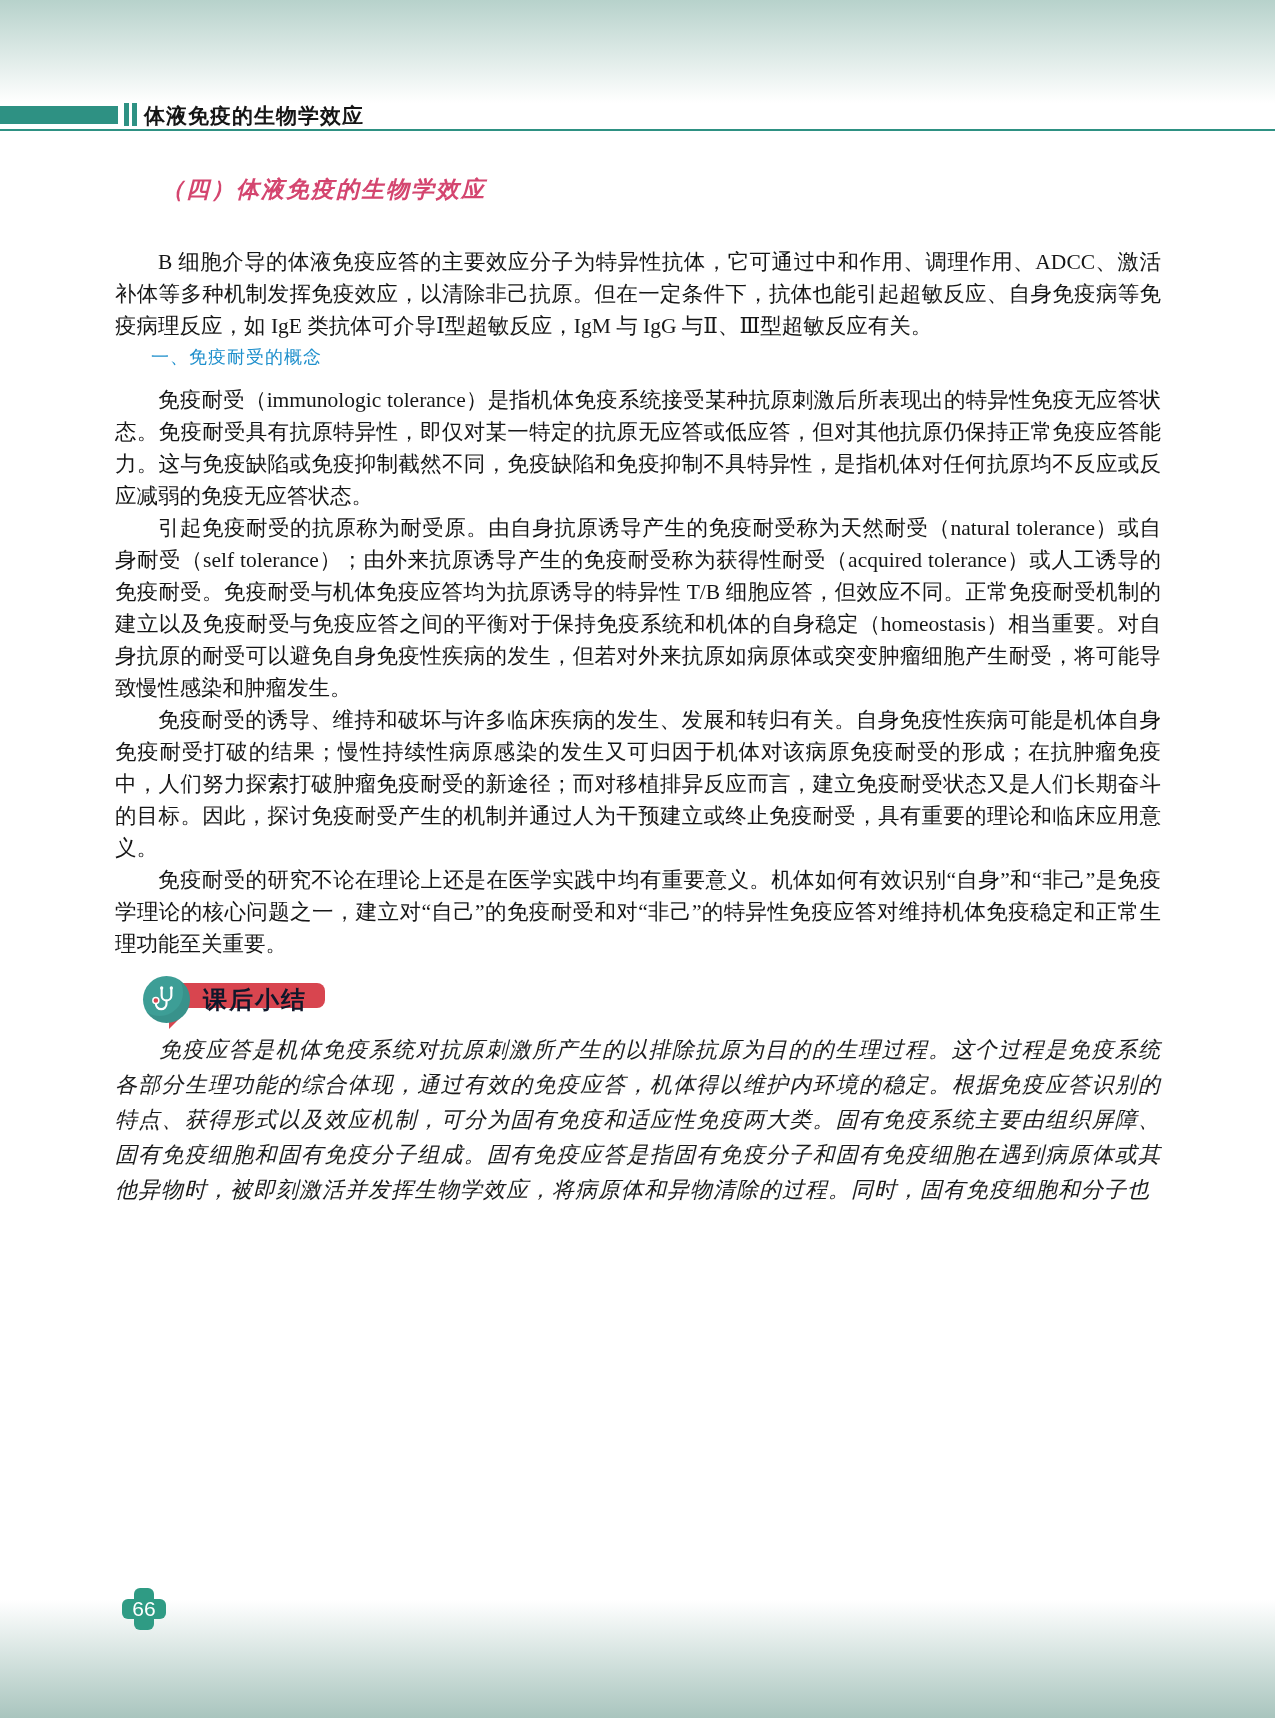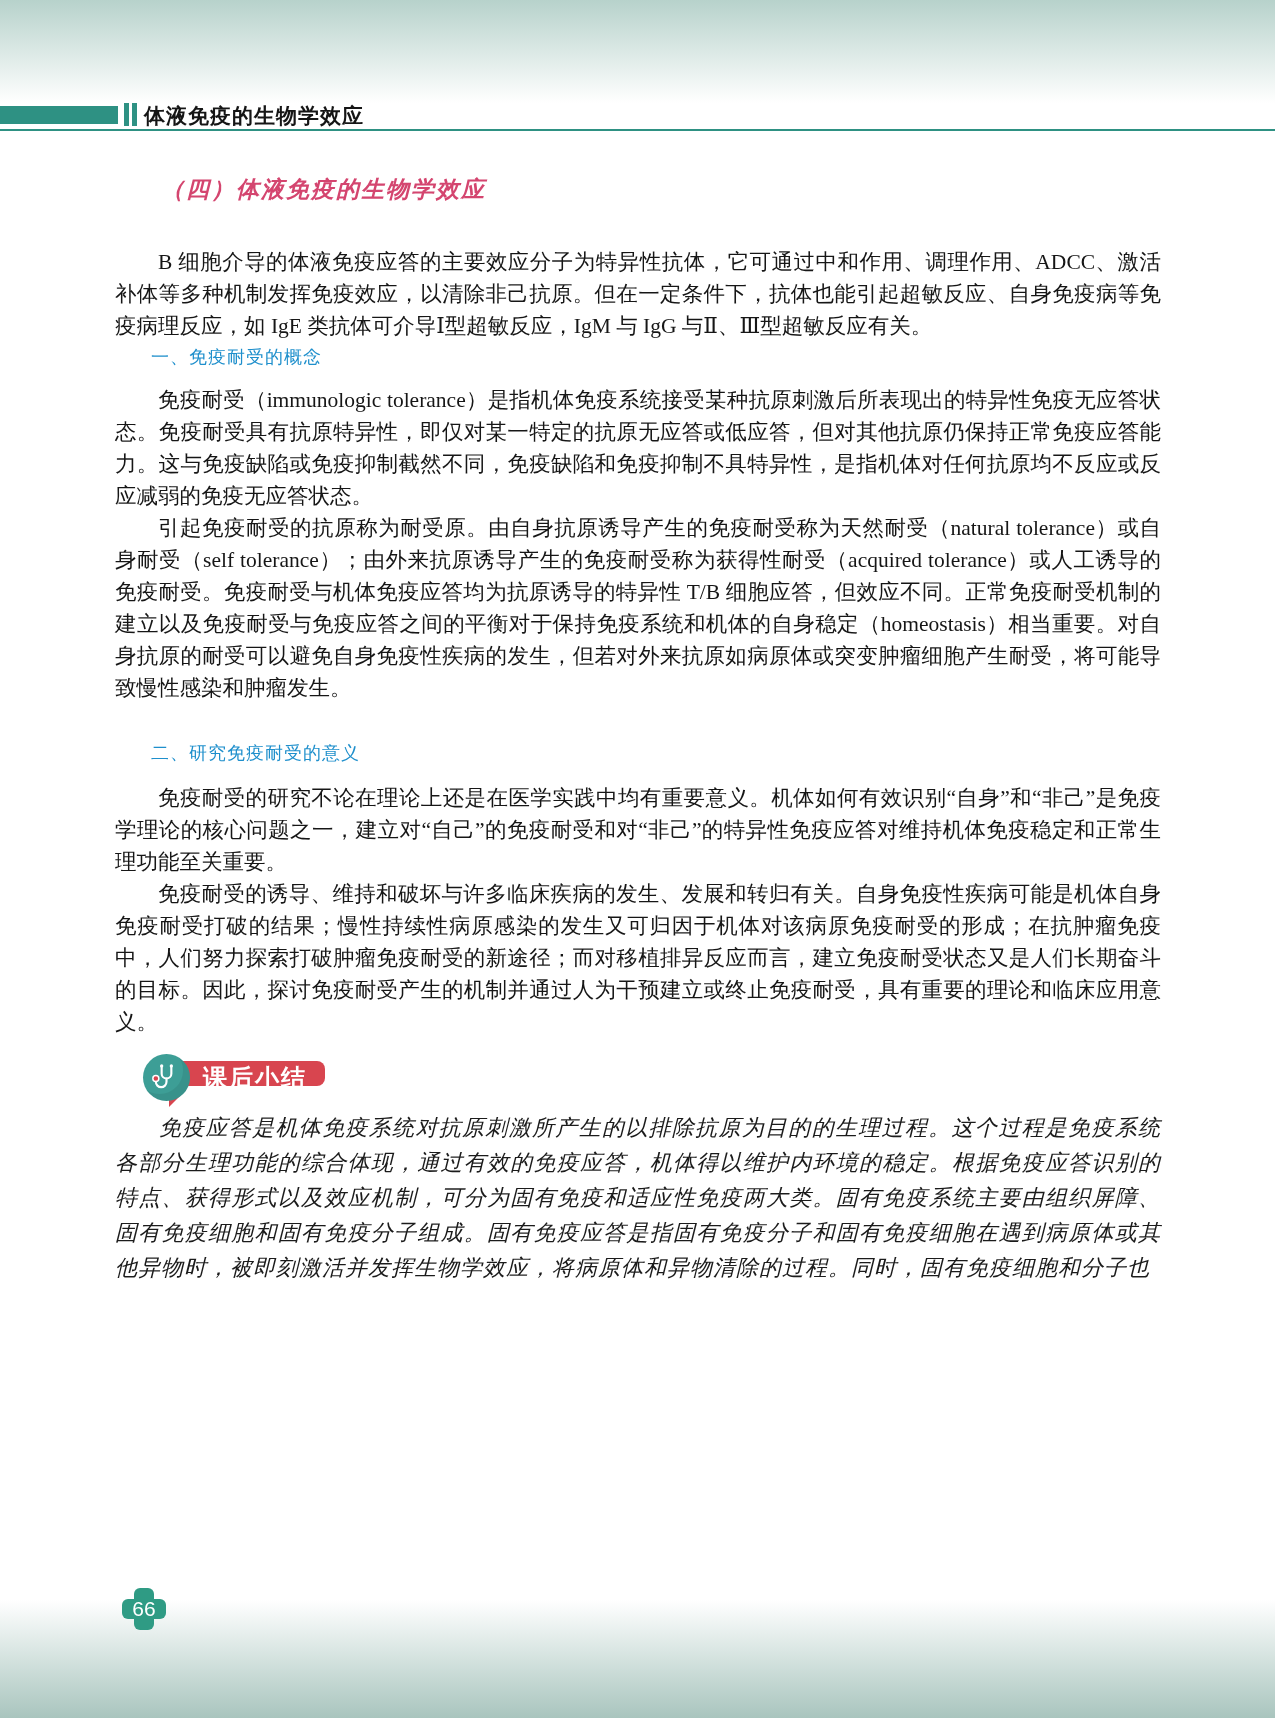--- a/index.html
+++ b/index.html
@@ -59,21 +59,21 @@
   .summary-badge { position:relative; height:52px; margin:16px 0 4px 0; }
   .badge-circle {
     position:absolute; left:28px; top:0; width:47px; height:47px; border-radius:50%;
     background:var(--badge-circle,#3d9e96); z-index:2;
     display:flex; align-items:center; justify-content:center;
     box-shadow:inset -7px -7px 0 rgba(0,0,0,0.07);
   }
   .badge-pill {
     position:absolute; left:58px; top:7px; height:24px; line-height:34px;
     padding:0 18px 1px 30px; border-radius:8px; z-index:1;
-    background:var(--badge-red,#d8454f); color:#ffffff;
+    background:var(--badge-red,#d8454f); color:#0f172a;
     font-family:"Liberation Sans","DejaVu Sans",sans-serif; font-weight:bold;
     font-size:24px; letter-spacing:2px;
   }
   .badge-tail {
     position:absolute; left:54px; top:38px; width:0; height:0; z-index:0;
     border-top:15px solid var(--badge-red,#d8454f);
     border-right:15px solid transparent;
   }
 
   
@@ -114,24 +114,23 @@
     <div class="h-pink">（四）体液免疫的生物学效应</div>
 
     <p class="body">B 细胞介导的体液免疫应答的主要效应分子为特异性抗体，它可通过中和作用、调理作用、ADCC、激活补体等多种机制发挥免疫效应，以清除非己抗原。但在一定条件下，抗体也能引起超敏反应、自身免疫病等免疫病理反应，如 IgE 类抗体可介导Ⅰ型超敏反应，IgM 与 IgG 与Ⅱ、Ⅲ型超敏反应有关。</p>
 
 
     <div class="h-blue">一、免疫耐受的概念</div>
 
     <p class="body">免疫耐受（immunologic tolerance）是指机体免疫系统接受某种抗原刺激后所表现出的特异性免疫无应答状态。免疫耐受具有抗原特异性，即仅对某一特定的抗原无应答或低应答，但对其他抗原仍保持正常免疫应答能力。这与免疫缺陷或免疫抑制截然不同，免疫缺陷和免疫抑制不具特异性，是指机体对任何抗原均不反应或反应减弱的免疫无应答状态。</p>
     <p class="body">引起免疫耐受的抗原称为耐受原。由自身抗原诱导产生的免疫耐受称为天然耐受（natural tolerance）或自身耐受（self tolerance）；由外来抗原诱导产生的免疫耐受称为获得性耐受（acquired tolerance）或人工诱导的免疫耐受。免疫耐受与机体免疫应答均为抗原诱导的特异性 T/B 细胞应答，但效应不同。正常免疫耐受机制的建立以及免疫耐受与免疫应答之间的平衡对于保持免疫系统和机体的自身稳定（homeostasis）相当重要。对自身抗原的耐受可以避免自身免疫性疾病的发生，但若对外来抗原如病原体或突变肿瘤细胞产生耐受，将可能导致慢性感染和肿瘤发生。</p>
 
-    <div class="h-blue second">二、研究免疫耐受的意义</div>
 
+    <p class="body">免疫耐受的诱导、维持和破坏与许多临床疾病的发生、发展和转归有关。自身免疫性疾病可能是机体自身免疫耐受打破的结果；慢性持续性病原感染的发生又可归因于机体对该病原免疫耐受的形成；在抗肿瘤免疫中，人们努力探索打破肿瘤免疫耐受的新途径；而对移植排异反应而言，建立免疫耐受状态又是人们长期奋斗的目标。因此，探讨免疫耐受产生的机制并通过人为干预建立或终止免疫耐受，具有重要的理论和临床应用意义。</p>
     <p class="body">免疫耐受的研究不论在理论上还是在医学实践中均有重要意义。机体如何有效识别“自身”和“非己”是免疫学理论的核心问题之一，建立对“自己”的免疫耐受和对“非己”的特异性免疫应答对维持机体免疫稳定和正常生理功能至关重要。</p>
-    <p class="body">免疫耐受的诱导、维持和破坏与许多临床疾病的发生、发展和转归有关。自身免疫性疾病可能是机体自身免疫耐受打破的结果；慢性持续性病原感染的发生又可归因于机体对该病原免疫耐受的形成；在抗肿瘤免疫中，人们努力探索打破肿瘤免疫耐受的新途径；而对移植排异反应而言，建立免疫耐受状态又是人们长期奋斗的目标。因此，探讨免疫耐受产生的机制并通过人为干预建立或终止免疫耐受，具有重要的理论和临床应用意义。</p>
 
     <div class="summary-badge">
       <span class="badge-tail"></span>
       <span class="badge-pill">课后小结</span>
       <span class="badge-circle">
         <svg viewBox="0 0 32 32" width="31" height="31" aria-hidden="true">
           <circle cx="11" cy="4" r="1.7" fill="#ffffff"></circle>
           <circle cx="21" cy="4" r="1.7" fill="#ffffff"></circle>
           <path d="M11 4.5 V12 a5 5 0 0 0 10 0 V4.5" fill="none" stroke="#ffffff" stroke-width="2.2" stroke-linecap="round"></path>
           <path d="M16 17 v3.5 a5.5 5.5 0 0 1 -11 0 V19" fill="none" stroke="#ffffff" stroke-width="2.2" stroke-linecap="round"></path>

